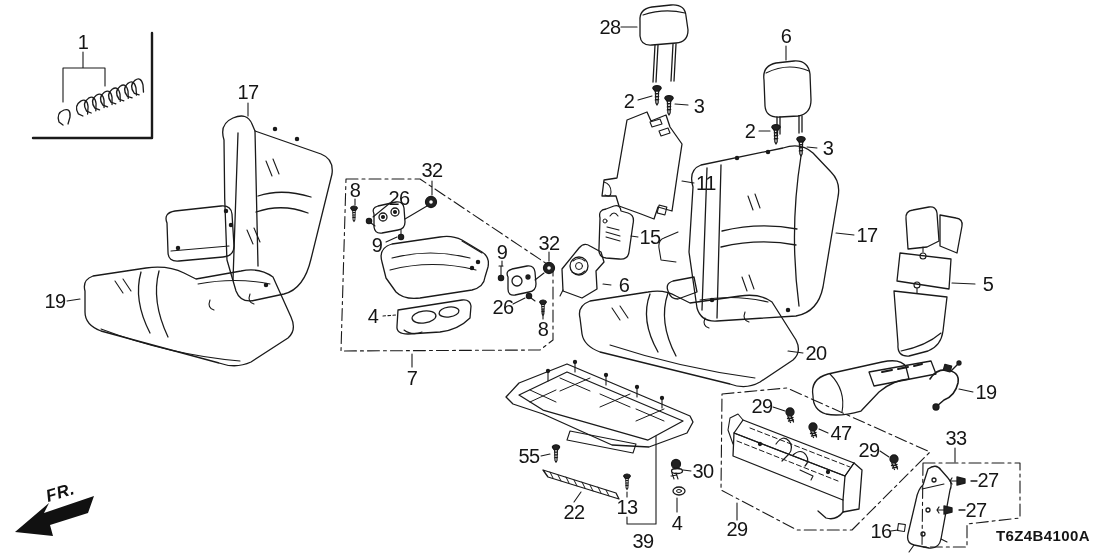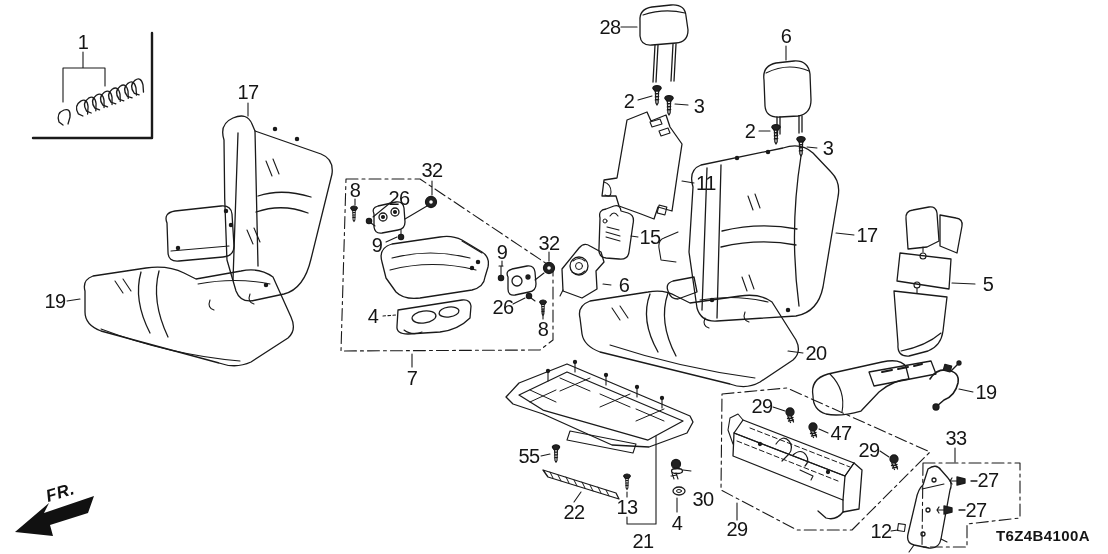--- a/index.html
+++ b/index.html
@@ -339,26 +339,26 @@
   <div class="co" style="left:543px;top:329px">8</div>
   <div class="co" style="left:373px;top:316px">4</div>
   <div class="co" style="left:55px;top:301px">19</div>
   <div class="co" style="left:412px;top:378px">7</div>
   <div class="co" style="left:816px;top:353px">20</div>
   <div class="co" style="left:986px;top:392px">19</div>
   <div class="co" style="left:762px;top:406px">29</div>
   <div class="co" style="left:841px;top:433px">47</div>
   <div class="co" style="left:869px;top:450px">29</div>
   <div class="co" style="left:529px;top:456px">55</div>
-  <div class="co" style="left:703px;top:499px">30</div>
+  <div class="co" style="left:703px;top:471px">30</div>
   <div class="co" style="left:574px;top:512px">22</div>
   <div class="co" style="left:627px;top:507px">13</div>
   <div class="co" style="left:677px;top:523px">4</div>
-  <div class="co" style="left:643px;top:541px">21</div>
+  <div class="co" style="left:643px;top:541px">39</div>
   <div class="co" style="left:737px;top:529px">29</div>
   <div class="co" style="left:956px;top:438px">33</div>
-  <div class="co" style="left:881px;top:531px">12</div>
+  <div class="co" style="left:881px;top:531px">16</div>
   <div class="co" style="left:988px;top:480px">27</div>
   <div class="co" style="left:976px;top:510px">27</div>
 
   <div class="fr">FR.</div>
   <div class="code">T6Z4B4100A</div>
 </div>
 
 </body></html>

